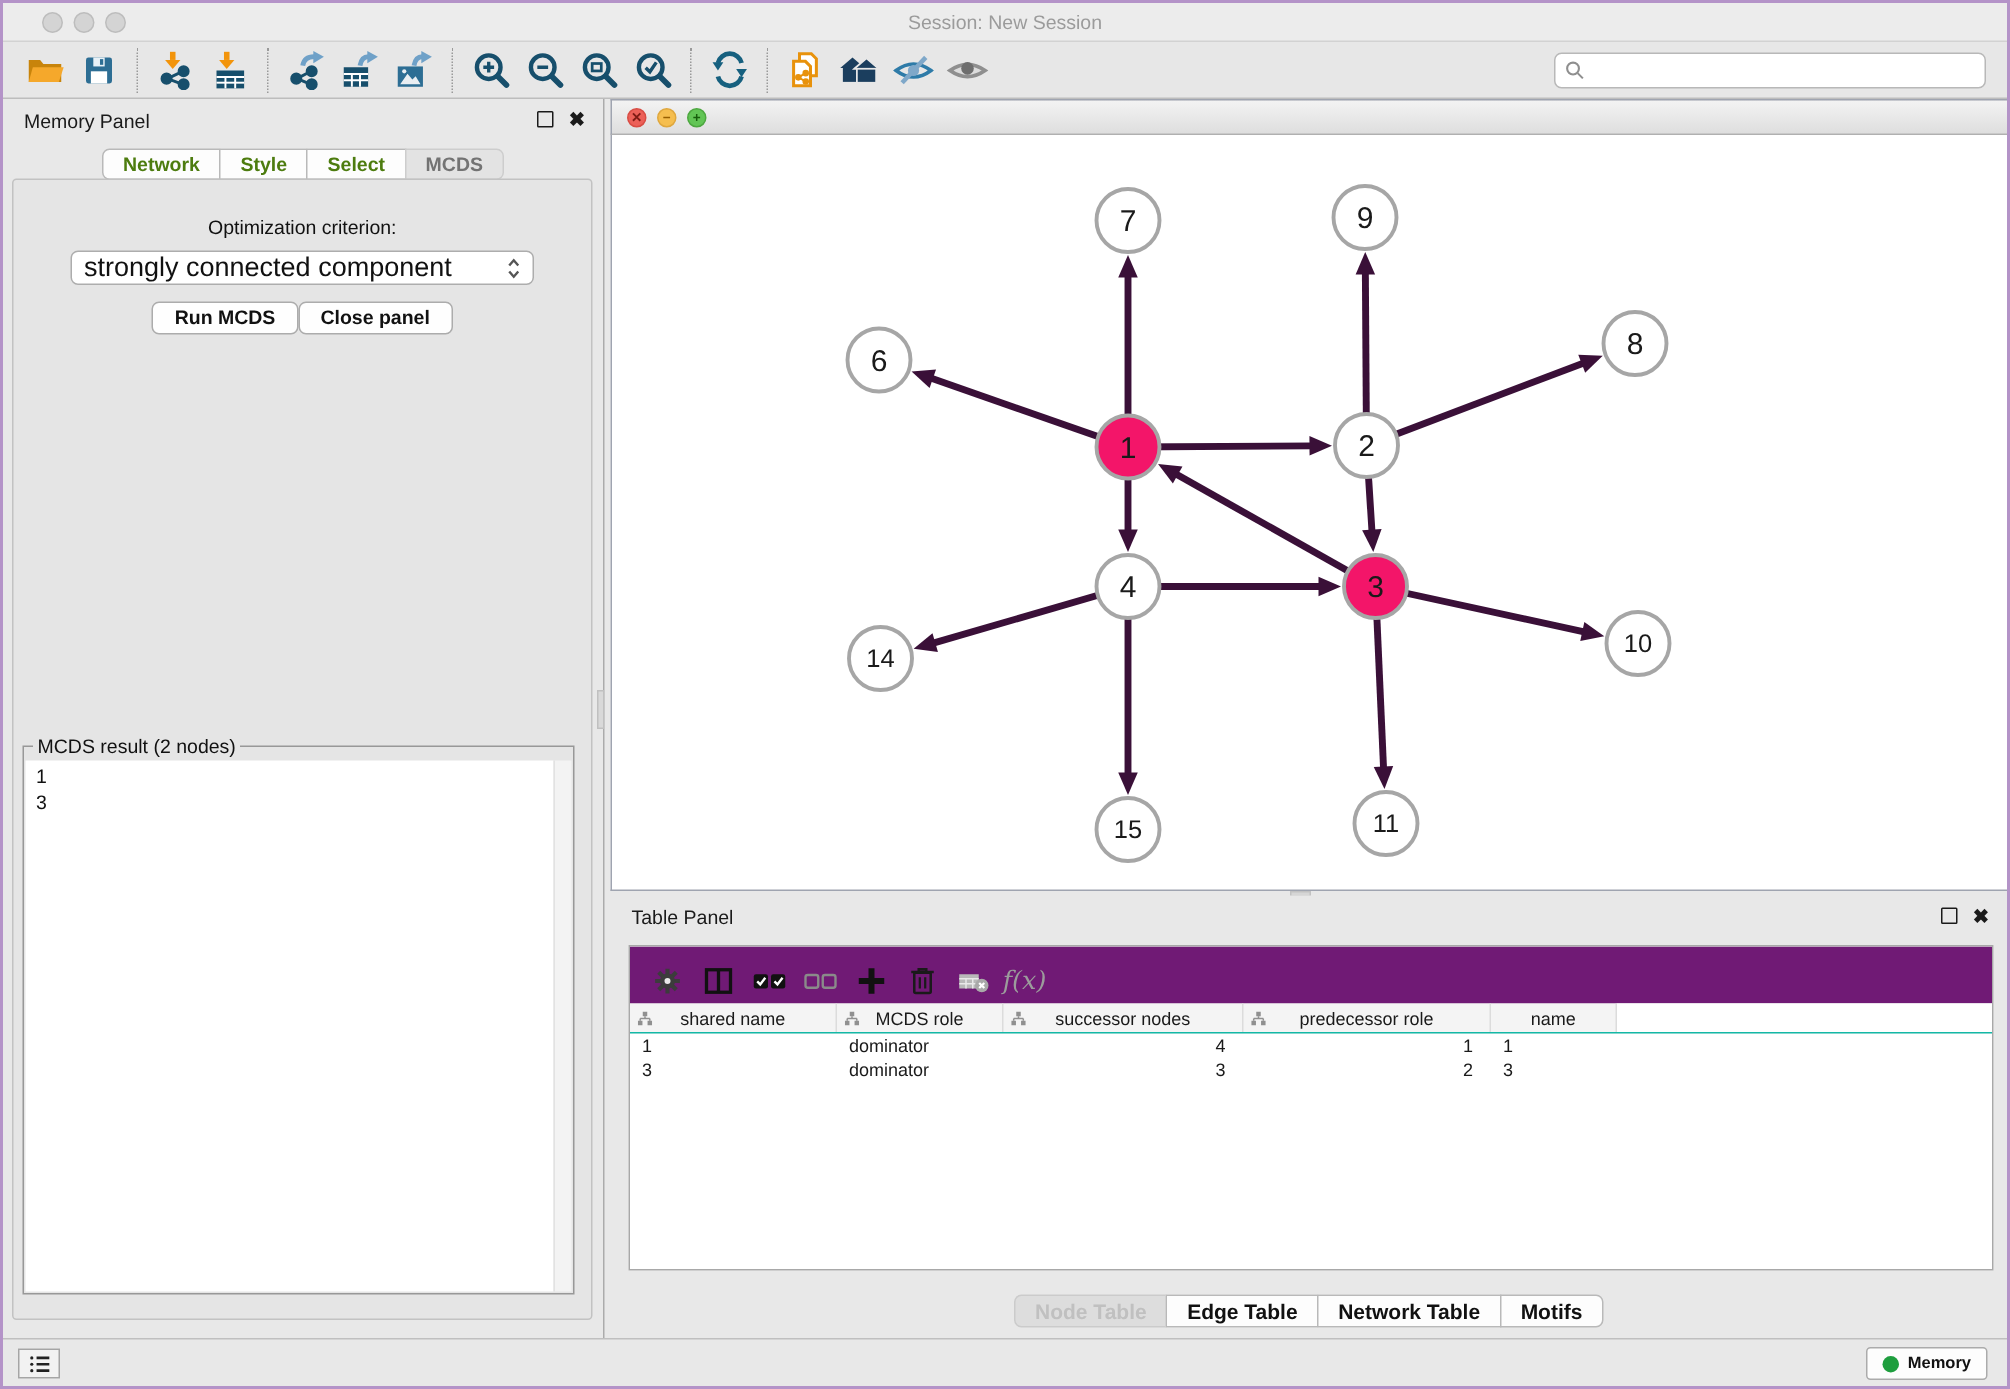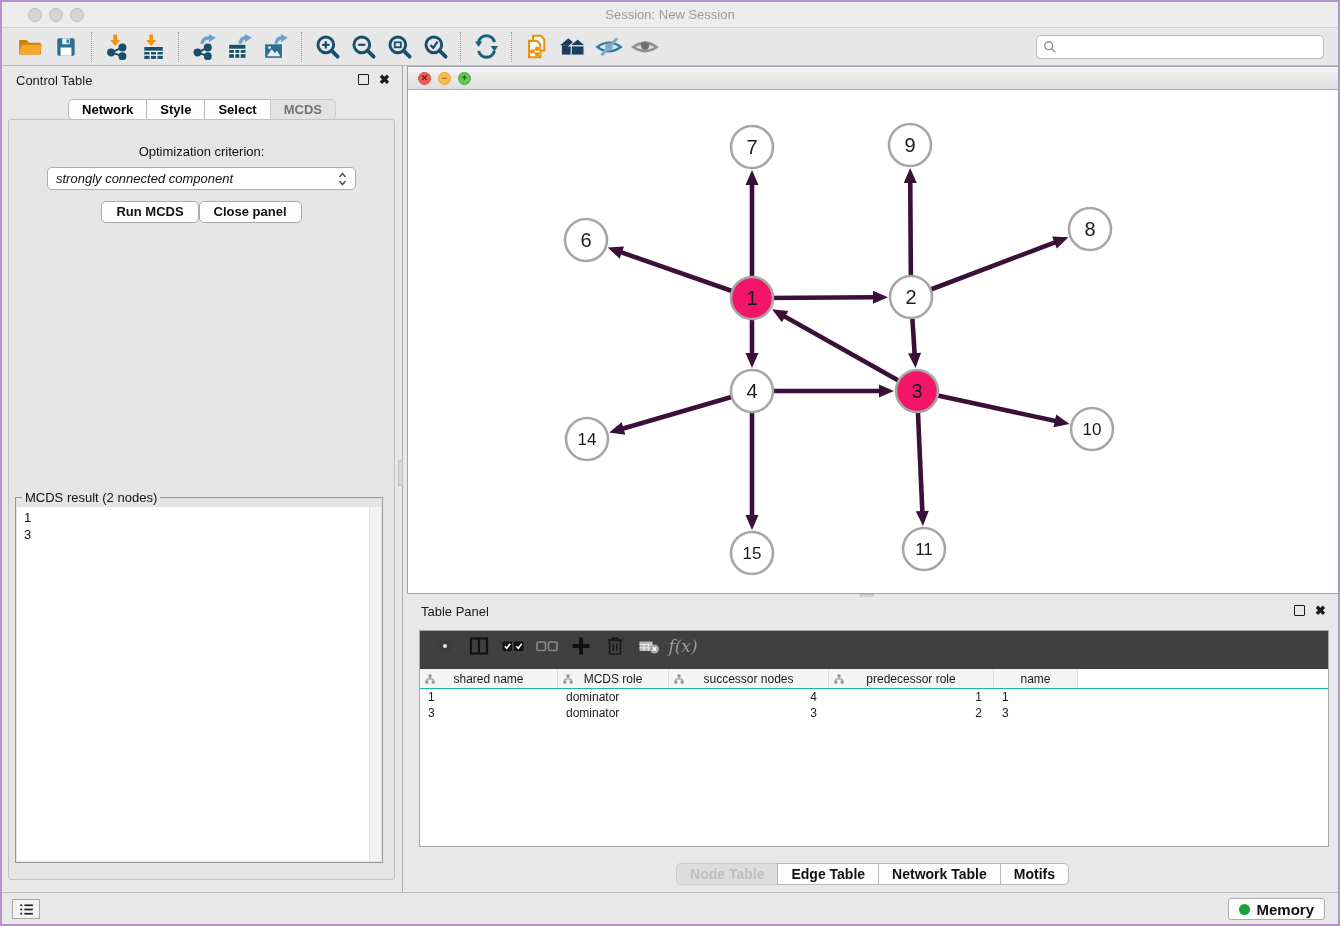--- a/index.html
+++ b/index.html
@@ -29,31 +29,31 @@
   
   .control-panel { position:absolute; left:0; top:64px; width:401px; bottom:32px; background:#E8E8E8;
                    border-right:1px solid #ABABAB; }
   .panel-title { position:absolute; left:14px; top:7px; font-size:13px; color:#1A1A1A; }
   .win-icons { position:absolute; right:12px; top:8px; display:flex; gap:10px; align-items:center; }
   .float-ic { width:11px; height:11px; border:1.6px solid #1A1A1A; border-radius:1px; }
   .close-ic { font-size:13px; font-weight:bold; color:#1A1A1A; line-height:11px; }
 
   .seg-row { position:absolute; top:33px; width:100%; display:flex; justify-content:center; }
   .seg-tab { height:21px; line-height:19px; padding:0 13px; background:#FDFDFD; border:1px solid #B9B9B9;
-             font-size:13px; font-weight:600; color:#000000; margin-left:-1px; }
+             font-size:13px; font-weight:600; color:#4d7c0f; margin-left:-1px; }
   .seg-tab:first-child { border-radius:5px 0 0 5px; margin-left:0; }
   .seg-tab:last-child { border-radius:0 5px 5px 0; }
   .seg-selected { background:#E3E3E3; color:#737373; border-color:#CDCDCD; }
 
   .cp-body { position:absolute; top:53px; left:6px; right:7px; bottom:12px;
              border:1px solid #C2C2C2; border-radius:3px; background:#E5E5E5; }
   .opt-label { position:absolute; top:24px; width:100%; text-align:center; font-size:13px; color:#111; }
   .criterion { position:absolute; top:47px; left:38px; right:38px; height:23px; background:#FFF;
                border:1px solid #ADADAD; border-radius:5px; display:flex; align-items:center; padding:0 8px; }
-  .criterion .sel-text { flex:1; font-size:13px; color:#111;font-style:italic; }
+  .criterion .sel-text { flex:1; font-size:18px; color:#111; }
   .cp-btn-row { position:absolute; top:81px; width:100%; display:flex; justify-content:center; gap:0; }
   .pbtn { height:22px; padding:0 14px; background:#FEFEFE; border:1px solid #ACACAC; border-radius:5px;
           font-size:13px; font-weight:600; color:#111; line-height:20px; }
 
   .mcds-fieldset { position:absolute; left:6px; right:11px; top:377px; bottom:16px;
                    border:1px solid #989898; }
   .mcds-legend { position:absolute; top:-8px; left:6px; background:#E5E5E5; padding:0 3px;
                  font-size:13px; color:#111; }
   .result-area { position:absolute; left:1px; right:13px; top:9px; bottom:1px; background:#FFF;
                  font-size:13px; color:#111; padding:2px 7px; line-height:17px; }
@@ -77,21 +77,21 @@
   .nw-title { position:absolute; width:100%; top:4px; text-align:center; font-size:13px; color:#222; }
   .nw-canvas { position:absolute; top:24px; left:0; right:0; bottom:0; background:#FFF;
                border:1px solid #9FA4B0; border-top:none; border-right:2px solid #46526E; }
   .h-splitter-grip { position:absolute; left:858px; top:592px; width:14px; height:4px; background:#D6D6D6;
                      border:1px solid #C2C2C2; }
 
   
   .table-panel { position:absolute; left:405px; top:595px; right:0; bottom:32px; background:#E8E8E8; }
   .tp-container { position:absolute; left:12px; right:9px; top:33px; height:217px;
                   border:1px solid #A8A8A8; background:#FFF; overflow:hidden; }
-  .tp-toolbar { height:38px; background:#404040; display:flex; align-items:flex-start; padding-left:8px; }
+  .tp-toolbar { height:38px; background:#701a75; display:flex; align-items:flex-end; padding-left:8px; }
   .tp-tbtn { width:34px; height:30px; display:flex; align-items:center; justify-content:center; }
   .fx-label { font-family:"DejaVu Serif", serif; font-style:italic; font-size:17px; color:#9C9C9C; }
   .tp-thead { height:20px; display:flex; background:#F4F4F4; border-bottom:1px solid #14b8a6; }
   .th { position:relative; display:flex; align-items:center; justify-content:center;
         border-right:1px solid #DCDCDC; font-size:12px; color:#1A1A1A; }
   .th .tree-ic { position:absolute; left:5px; top:5px; }
   .th-fill { flex:1; background:#FFF; border-right:none; }
   .tr { display:flex; height:16px; }
   .td { font-size:12px; color:#1A1A1A; line-height:16px; overflow:hidden; white-space:nowrap; }
 
@@ -104,21 +104,21 @@
 
   
   .statusbar { position:absolute; bottom:0; left:0; right:0; height:32px; background:#E8E8E8;
                border-top:1px solid #BFBFBF; }
   .sb-left-btn { position:absolute; left:10px; top:6px; width:28px; height:20px; background:#F2F2F2;
                  border:1px solid #A5A5A5; display:flex; align-items:center; justify-content:center; }
   .memory-btn { position:absolute; right:13px; top:5px; height:22px; background:#FDFDFD;
                 border:1px solid #ABABAB; border-radius:3px; display:flex; align-items:center;
                 gap:6px; padding:0 10px; }
   .memory-dot { width:11px; height:11px; border-radius:50%; }
-  .memory-label { font-size:15px; font-weight:600; color:#111; }
+  .memory-label { font-size:11px; font-weight:600; color:#111; }
 </style>
 </head>
 <body>
 
 <div class="screen">
 
   <div class="titlebar">
     <div class="tl-dots">
       <div class="tl-dot"></div>
       <div class="tl-dot"></div>
@@ -281,21 +281,21 @@
     <div class="searchbox">
       <svg width="14" height="14" viewBox="0 0 16 16">
         <circle cx="6.5" cy="6.5" r="4.5" stroke="#8F8F8F" stroke-width="1.6" fill="none"></circle>
         <line x1="10" y1="10" x2="14" y2="14" stroke="#8F8F8F" stroke-width="1.6"></line>
       </svg>
       <input type="text" placeholder="" style="">
     </div>
   </div>
 
   <div class="control-panel">
-    <div class="panel-title">Control Table</div>
+    <div class="panel-title">Memory Panel</div>
     <div class="win-icons">
       <div class="float-ic"></div>
       <div class="close-ic">✖</div>
     </div>
     <div class="seg-row">
         <div class="seg-tab">Network</div>
         <div class="seg-tab">Style</div>
         <div class="seg-tab">Select</div>
         <div class="seg-tab seg-selected">MCDS</div>
       </div>

